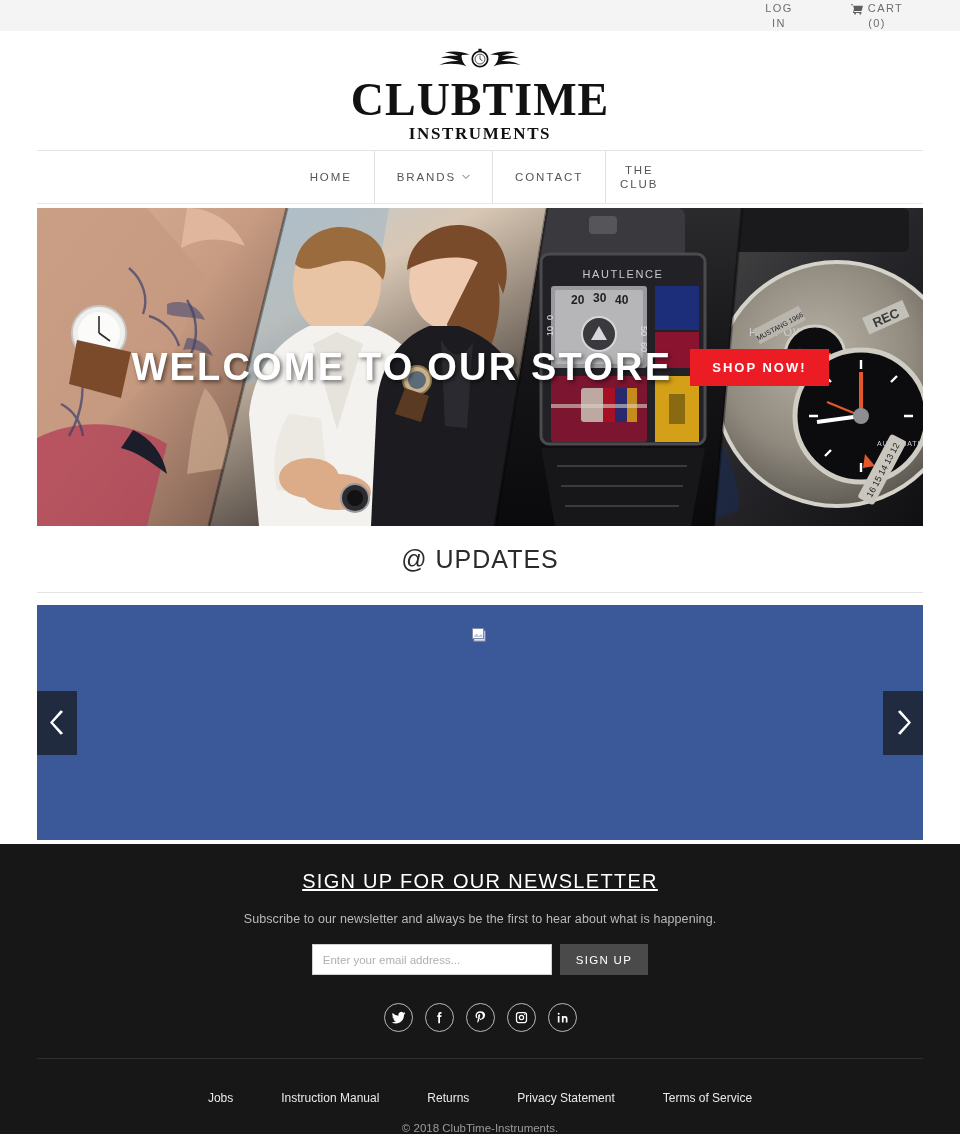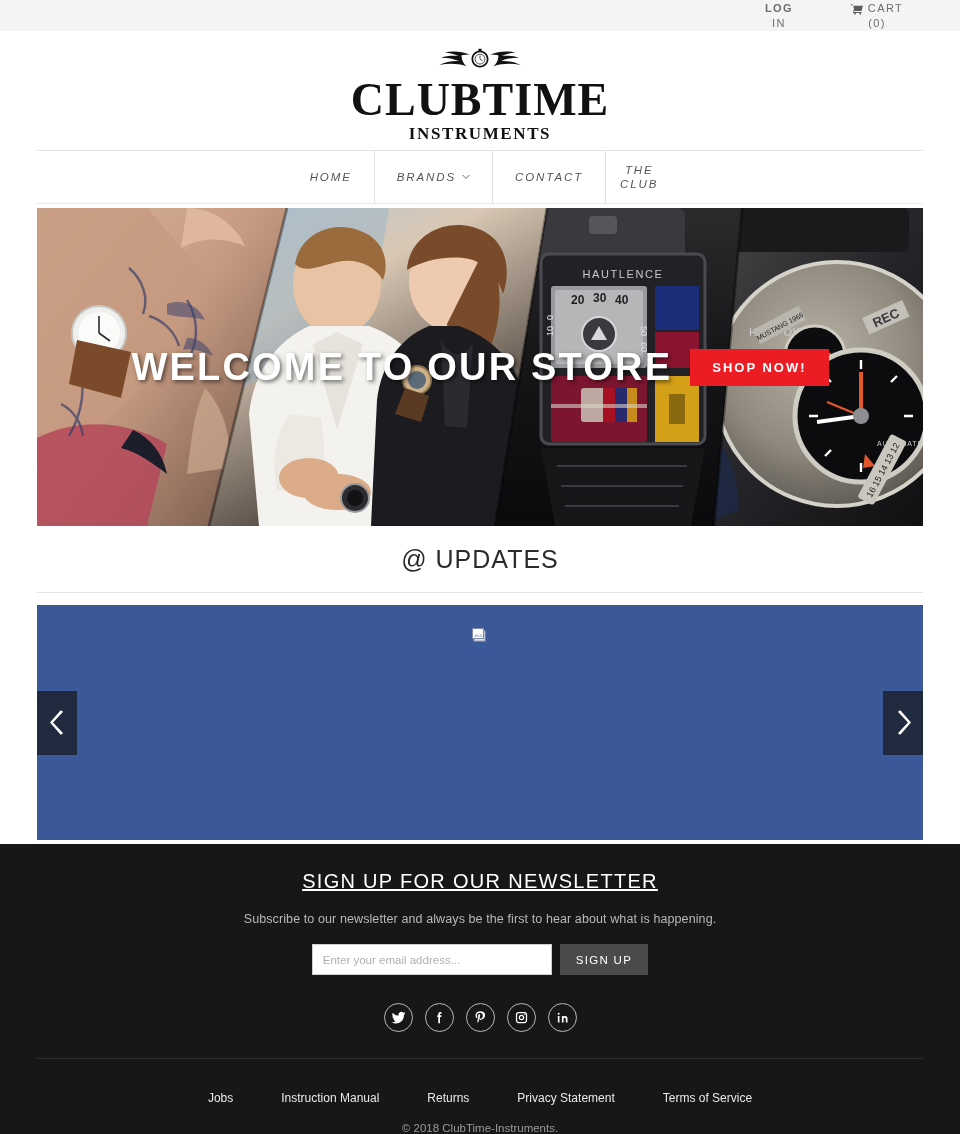--- a/index.html
+++ b/index.html
@@ -35,21 +35,21 @@
     text-align: center;
     line-height: 15px;
     text-transform: uppercase;
     width: 68px;
     display: block;
   }
   .top-link.cart-link { width: 92px; margin-left: 18px; display: flex; flex-wrap: wrap;
      justify-content: center; align-items: center; }
   .cart-row1 { width: 100%; display: flex; align-items: center; justify-content: center; gap: 5px;}
   .cart-row2 { width: 100%; text-align: center; }
-  .login-row1 { display:block;font-weight:bold; }
+  .login-row1 { display:block; }
   .login-row2 { display:block; }
   .cart-icon { display: inline-block; width: 12px; height: 11px; position: relative; top:1px;}
 
   
   .logo-wrap {
     height: 118px;
     display: flex;
     flex-direction: column;
     align-items: center;
     justify-content: center;
@@ -75,21 +75,20 @@
 
   
   .nav-sep { width: 886px; margin: 0 auto; border-top: 1px solid #e3e3e3; }
   .mainnav {
     width: 886px;
     margin: 0 auto;
     height: 52px;
     display: flex;
     justify-content: center;
     align-items: stretch;
-    font-style: italic;
   }
   .nav-item {
     display: flex;
     align-items: center;
     justify-content: center;
     padding: 0 22px;
     font-size: 11.5px;
     letter-spacing: 1.9px;
     color: #555555;
     text-decoration: none;

